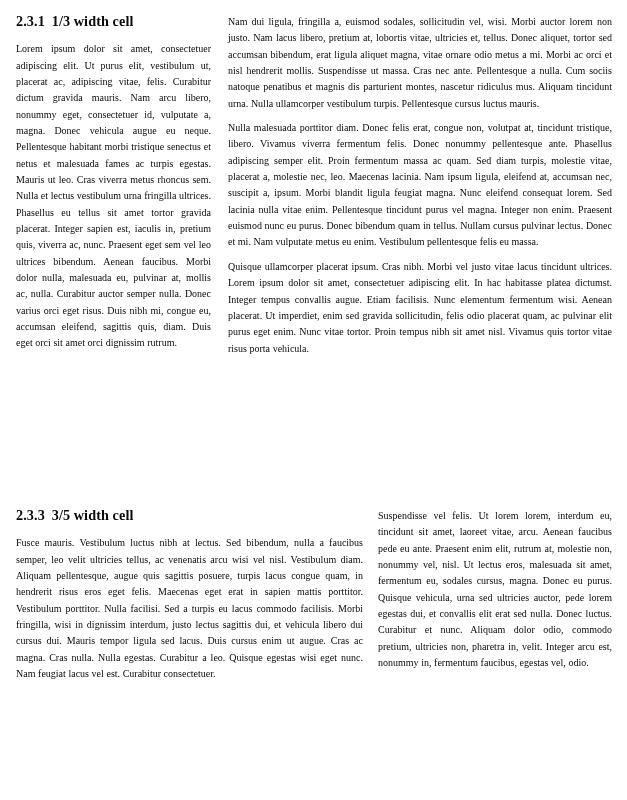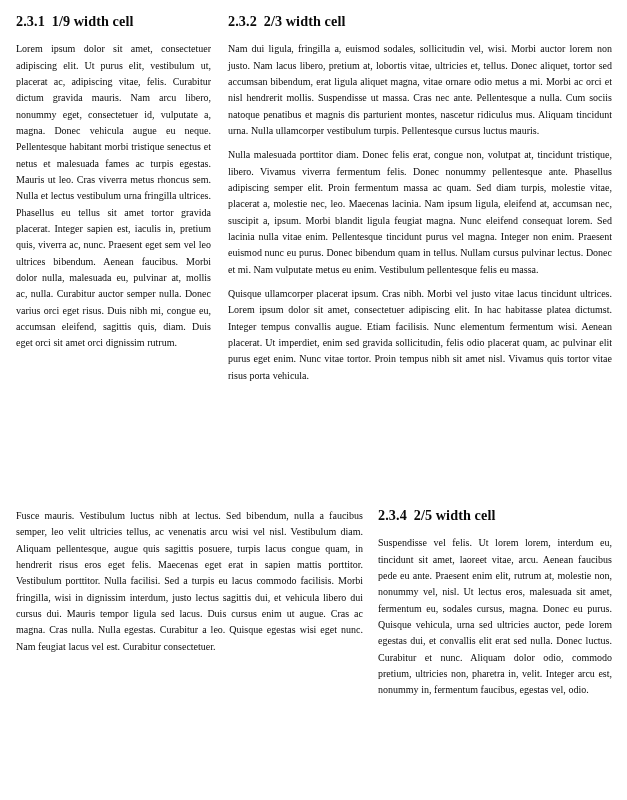--- a/index.html
+++ b/index.html
@@ -98,44 +98,41 @@
 </style>
 </head>
 <body>
 
 <div class="page">
 
   <div class="row-top">
 
     <div class="cell-a body-col">
       <div class="heading">
-        <span class="num">2.3.1</span><span class="ttl">1/9 width cell</span>
+        <span class="num">2.3.1</span><span class="ttl">1/3 width cell</span>
       </div>
       <p>Lorem ipsum dolor sit amet, consectetuer adipiscing elit. Ut purus elit, vestibulum ut, placerat ac, adipiscing vitae, felis. Curabitur dictum gravida mauris. Nam arcu libero, nonummy eget, consectetuer id, vulputate a, magna. Donec vehicula augue eu neque. Pellentesque habitant morbi tristique senectus et netus et malesuada fames ac turpis egestas. Mauris ut leo. Cras viverra metus rhoncus sem. Nulla et lectus vestibulum urna fringilla ultrices. Phasellus eu tellus sit amet tortor gravida placerat. Integer sapien est, iaculis in, pretium quis, viverra ac, nunc. Praesent eget sem vel leo ultrices bibendum. Aenean faucibus. Morbi dolor nulla, malesuada eu, pulvinar at, mollis ac, nulla. Curabitur auctor semper nulla. Donec varius orci eget risus. Duis nibh mi, congue eu, accumsan eleifend, sagittis quis, diam. Duis eget orci sit amet orci dignissim rutrum.</p>
     </div>
 
     <div class="cell-b body-col">
-      <div class="heading">
-        <span class="num">2.3.2</span><span class="ttl">2/3 width cell</span>
-      </div>
       <p>Nam dui ligula, fringilla a, euismod sodales, sollicitudin vel, wisi. Morbi auctor lorem non justo. Nam lacus libero, pretium at, lobortis vitae, ultricies et, tellus. Donec aliquet, tortor sed accumsan bibendum, erat ligula aliquet magna, vitae ornare odio metus a mi. Morbi ac orci et nisl hendrerit mollis. Suspendisse ut massa. Cras nec ante. Pellentesque a nulla. Cum sociis natoque penatibus et magnis dis parturient montes, nascetur ridiculus mus. Aliquam tincidunt urna. Nulla ullamcorper vestibulum turpis. Pellentesque cursus luctus mauris.</p>
       <p>Nulla malesuada porttitor diam. Donec felis erat, congue non, volutpat at, tincidunt tristique, libero. Vivamus viverra fermentum felis. Donec nonummy pellentesque ante. Phasellus adipiscing semper elit. Proin fermentum massa ac quam. Sed diam turpis, molestie vitae, placerat a, molestie nec, leo. Maecenas lacinia. Nam ipsum ligula, eleifend at, accumsan nec, suscipit a, ipsum. Morbi blandit ligula feugiat magna. Nunc eleifend consequat lorem. Sed lacinia nulla vitae enim. Pellentesque tincidunt purus vel magna. Integer non enim. Praesent euismod nunc eu purus. Donec bibendum quam in tellus. Nullam cursus pulvinar lectus. Donec et mi. Nam vulputate metus eu enim. Vestibulum pellentesque felis eu massa.</p>
       <p>Quisque ullamcorper placerat ipsum. Cras nibh. Morbi vel justo vitae lacus tincidunt ultrices. Lorem ipsum dolor sit amet, consectetuer adipiscing elit. In hac habitasse platea dictumst. Integer tempus convallis augue. Etiam facilisis. Nunc elementum fermentum wisi. Aenean placerat. Ut imperdiet, enim sed gravida sollicitudin, felis odio placerat quam, ac pulvinar elit purus eget enim. Nunc vitae tortor. Proin tempus nibh sit amet nisl. Vivamus quis tortor vitae risus porta vehicula.</p>
     </div>
 
   </div>
 
   <div class="row-bot">
 
     <div class="cell-c body-col">
+      <div class="heading">
+        <span class="num">2.3.3</span><span class="ttl">3/5 width cell</span>
+      </div>
       <p>Fusce mauris. Vestibulum luctus nibh at lectus. Sed bibendum, nulla a faucibus semper, leo velit ultricies tellus, ac venenatis arcu wisi vel nisl. Vestibulum diam. Aliquam pellentesque, augue quis sagittis posuere, turpis lacus congue quam, in hendrerit risus eros eget felis. Maecenas eget erat in sapien mattis porttitor. Vestibulum porttitor. Nulla facilisi. Sed a turpis eu lacus commodo facilisis. Morbi fringilla, wisi in dignissim interdum, justo lectus sagittis dui, et vehicula libero dui cursus dui. Mauris tempor ligula sed lacus. Duis cursus enim ut augue. Cras ac magna. Cras nulla. Nulla egestas. Curabitur a leo. Quisque egestas wisi eget nunc. Nam feugiat lacus vel est. Curabitur consectetuer.</p>
     </div>
 
     <div class="cell-d body-col">
-      <div class="heading">
-        <span class="num">2.3.4</span><span class="ttl">2/5 width cell</span>
-      </div>
       <p>Suspendisse vel felis. Ut lorem lorem, interdum eu, tincidunt sit amet, laoreet vitae, arcu. Aenean faucibus pede eu ante. Praesent enim elit, rutrum at, molestie non, nonummy vel, nisl. Ut lectus eros, malesuada sit amet, fermentum eu, sodales cursus, magna. Donec eu purus. Quisque vehicula, urna sed ultricies auctor, pede lorem egestas dui, et convallis elit erat sed nulla. Donec luctus. Curabitur et nunc. Aliquam dolor odio, commodo pretium, ultricies non, pharetra in, velit. Integer arcu est, nonummy in, fermentum faucibus, egestas vel, odio.</p>
     </div>
 
   </div>
 
 </div>
 
 </body></html>

